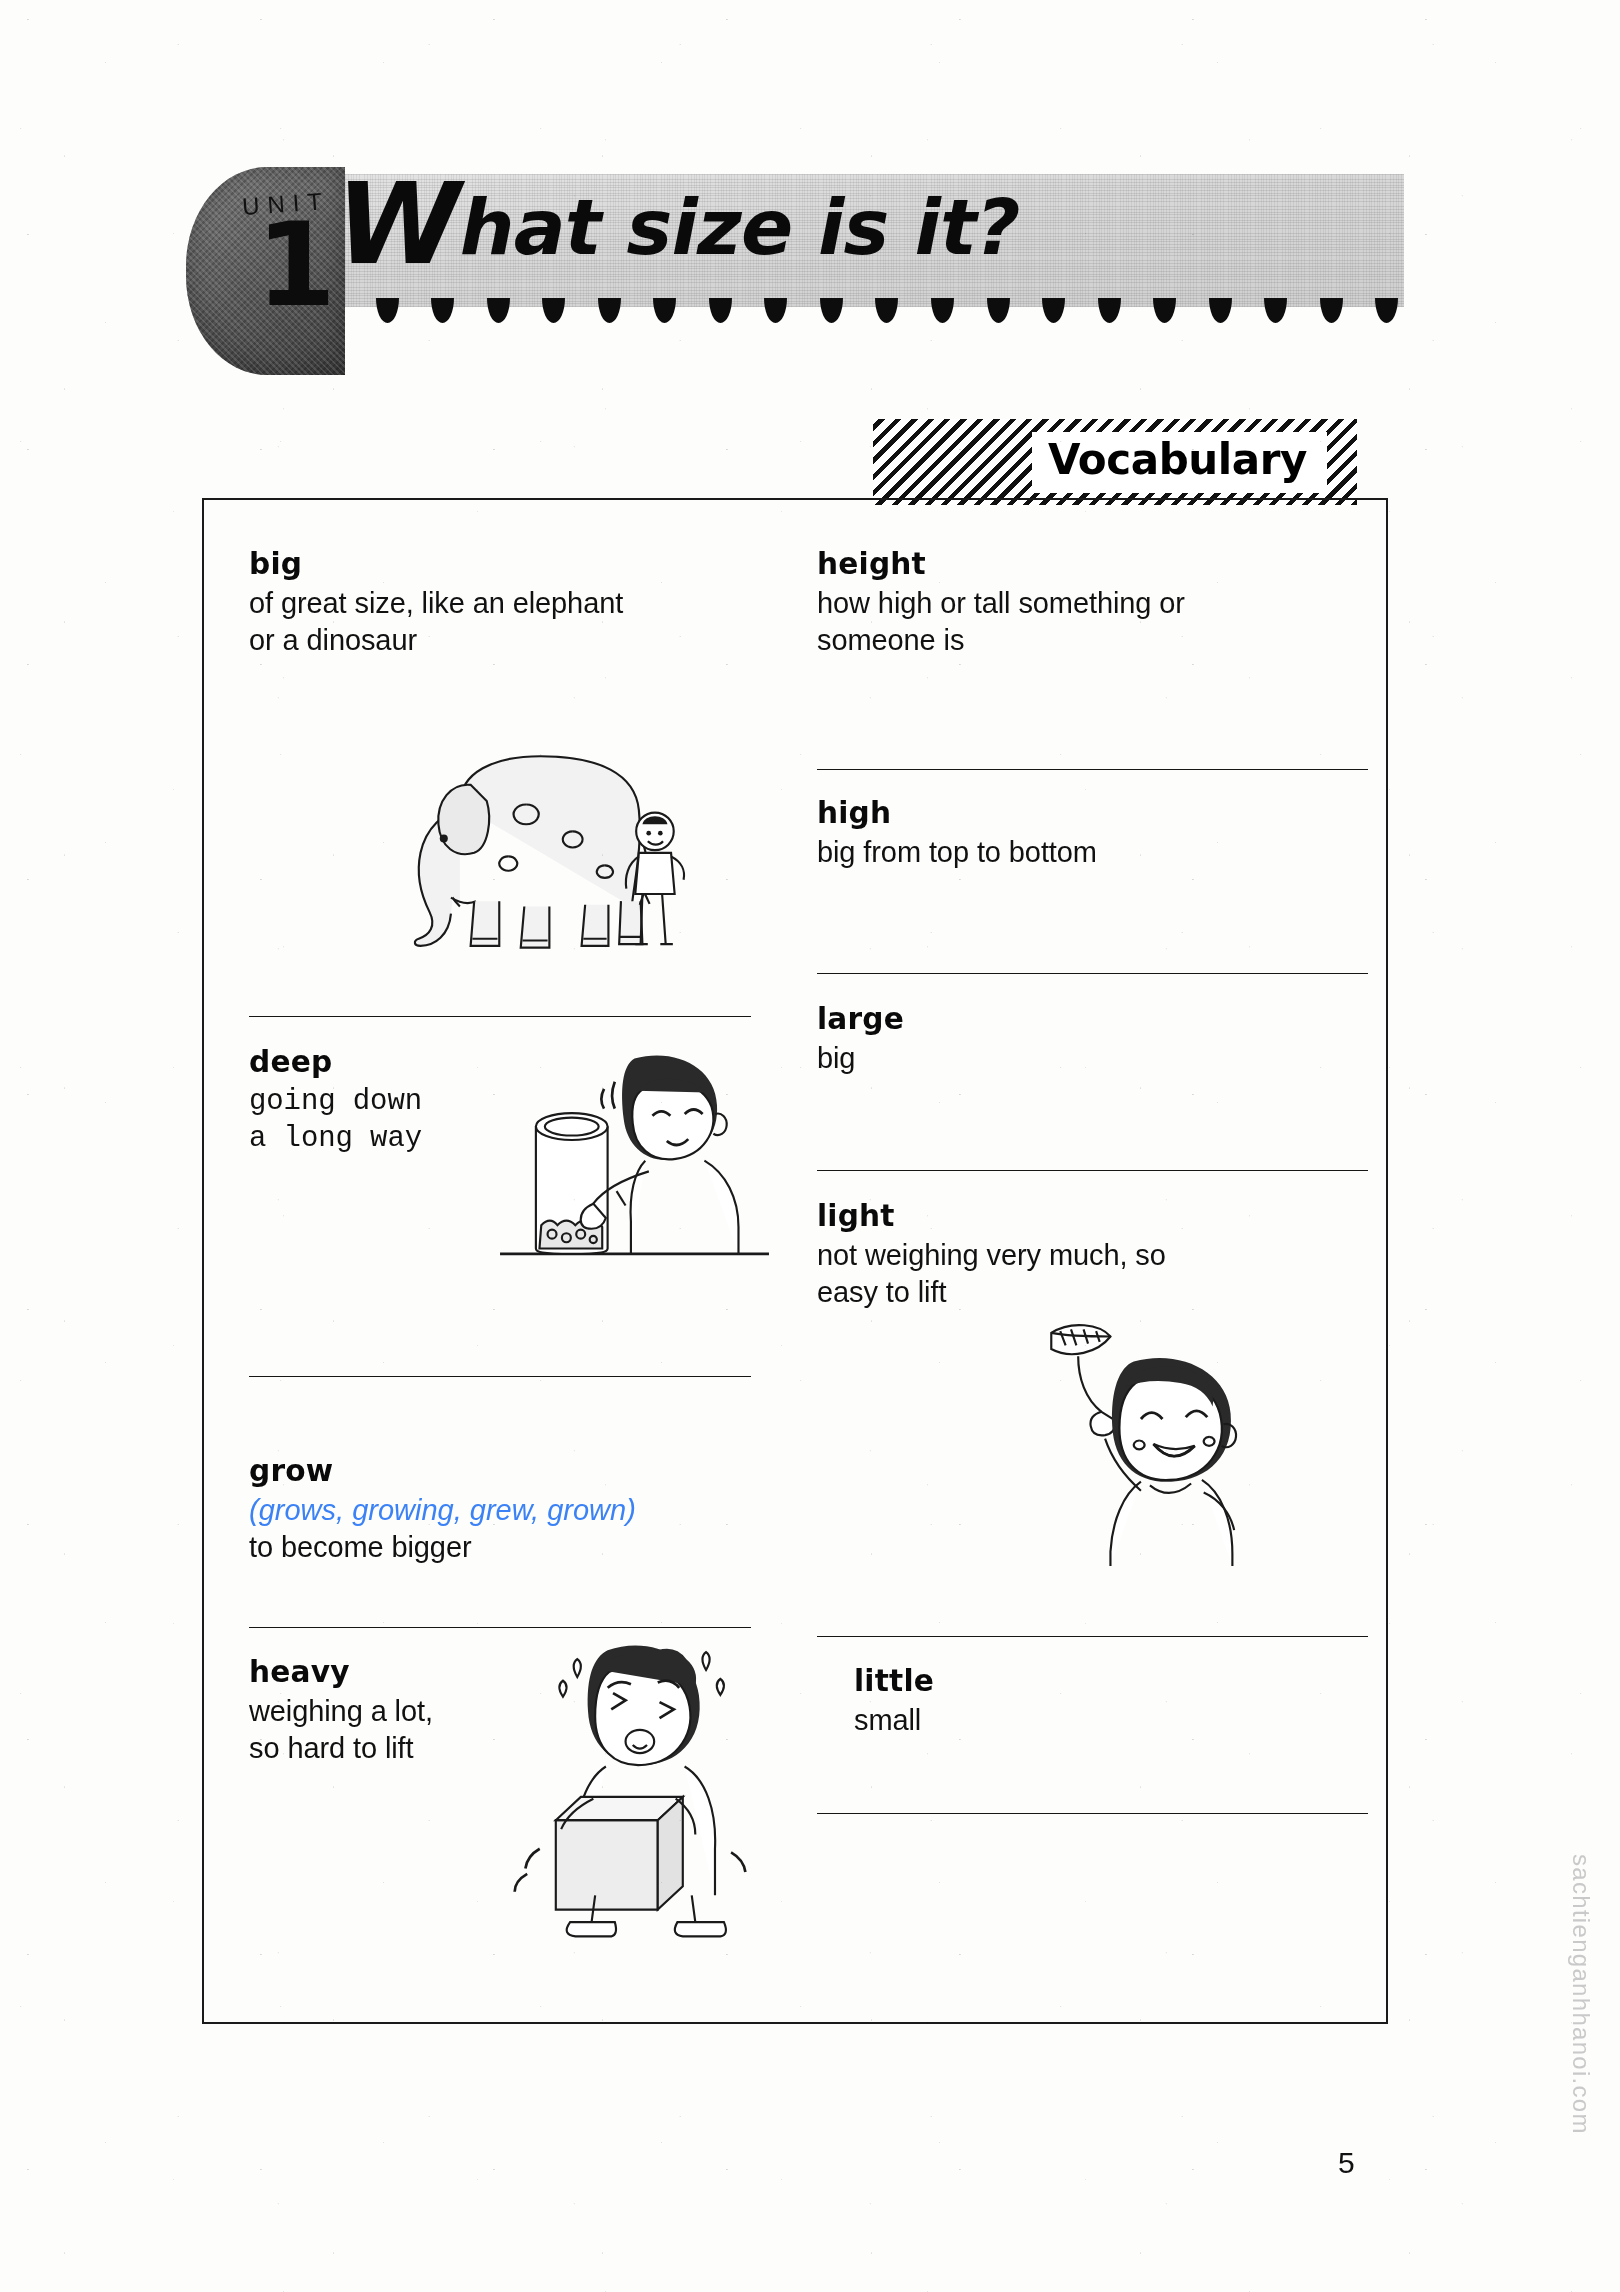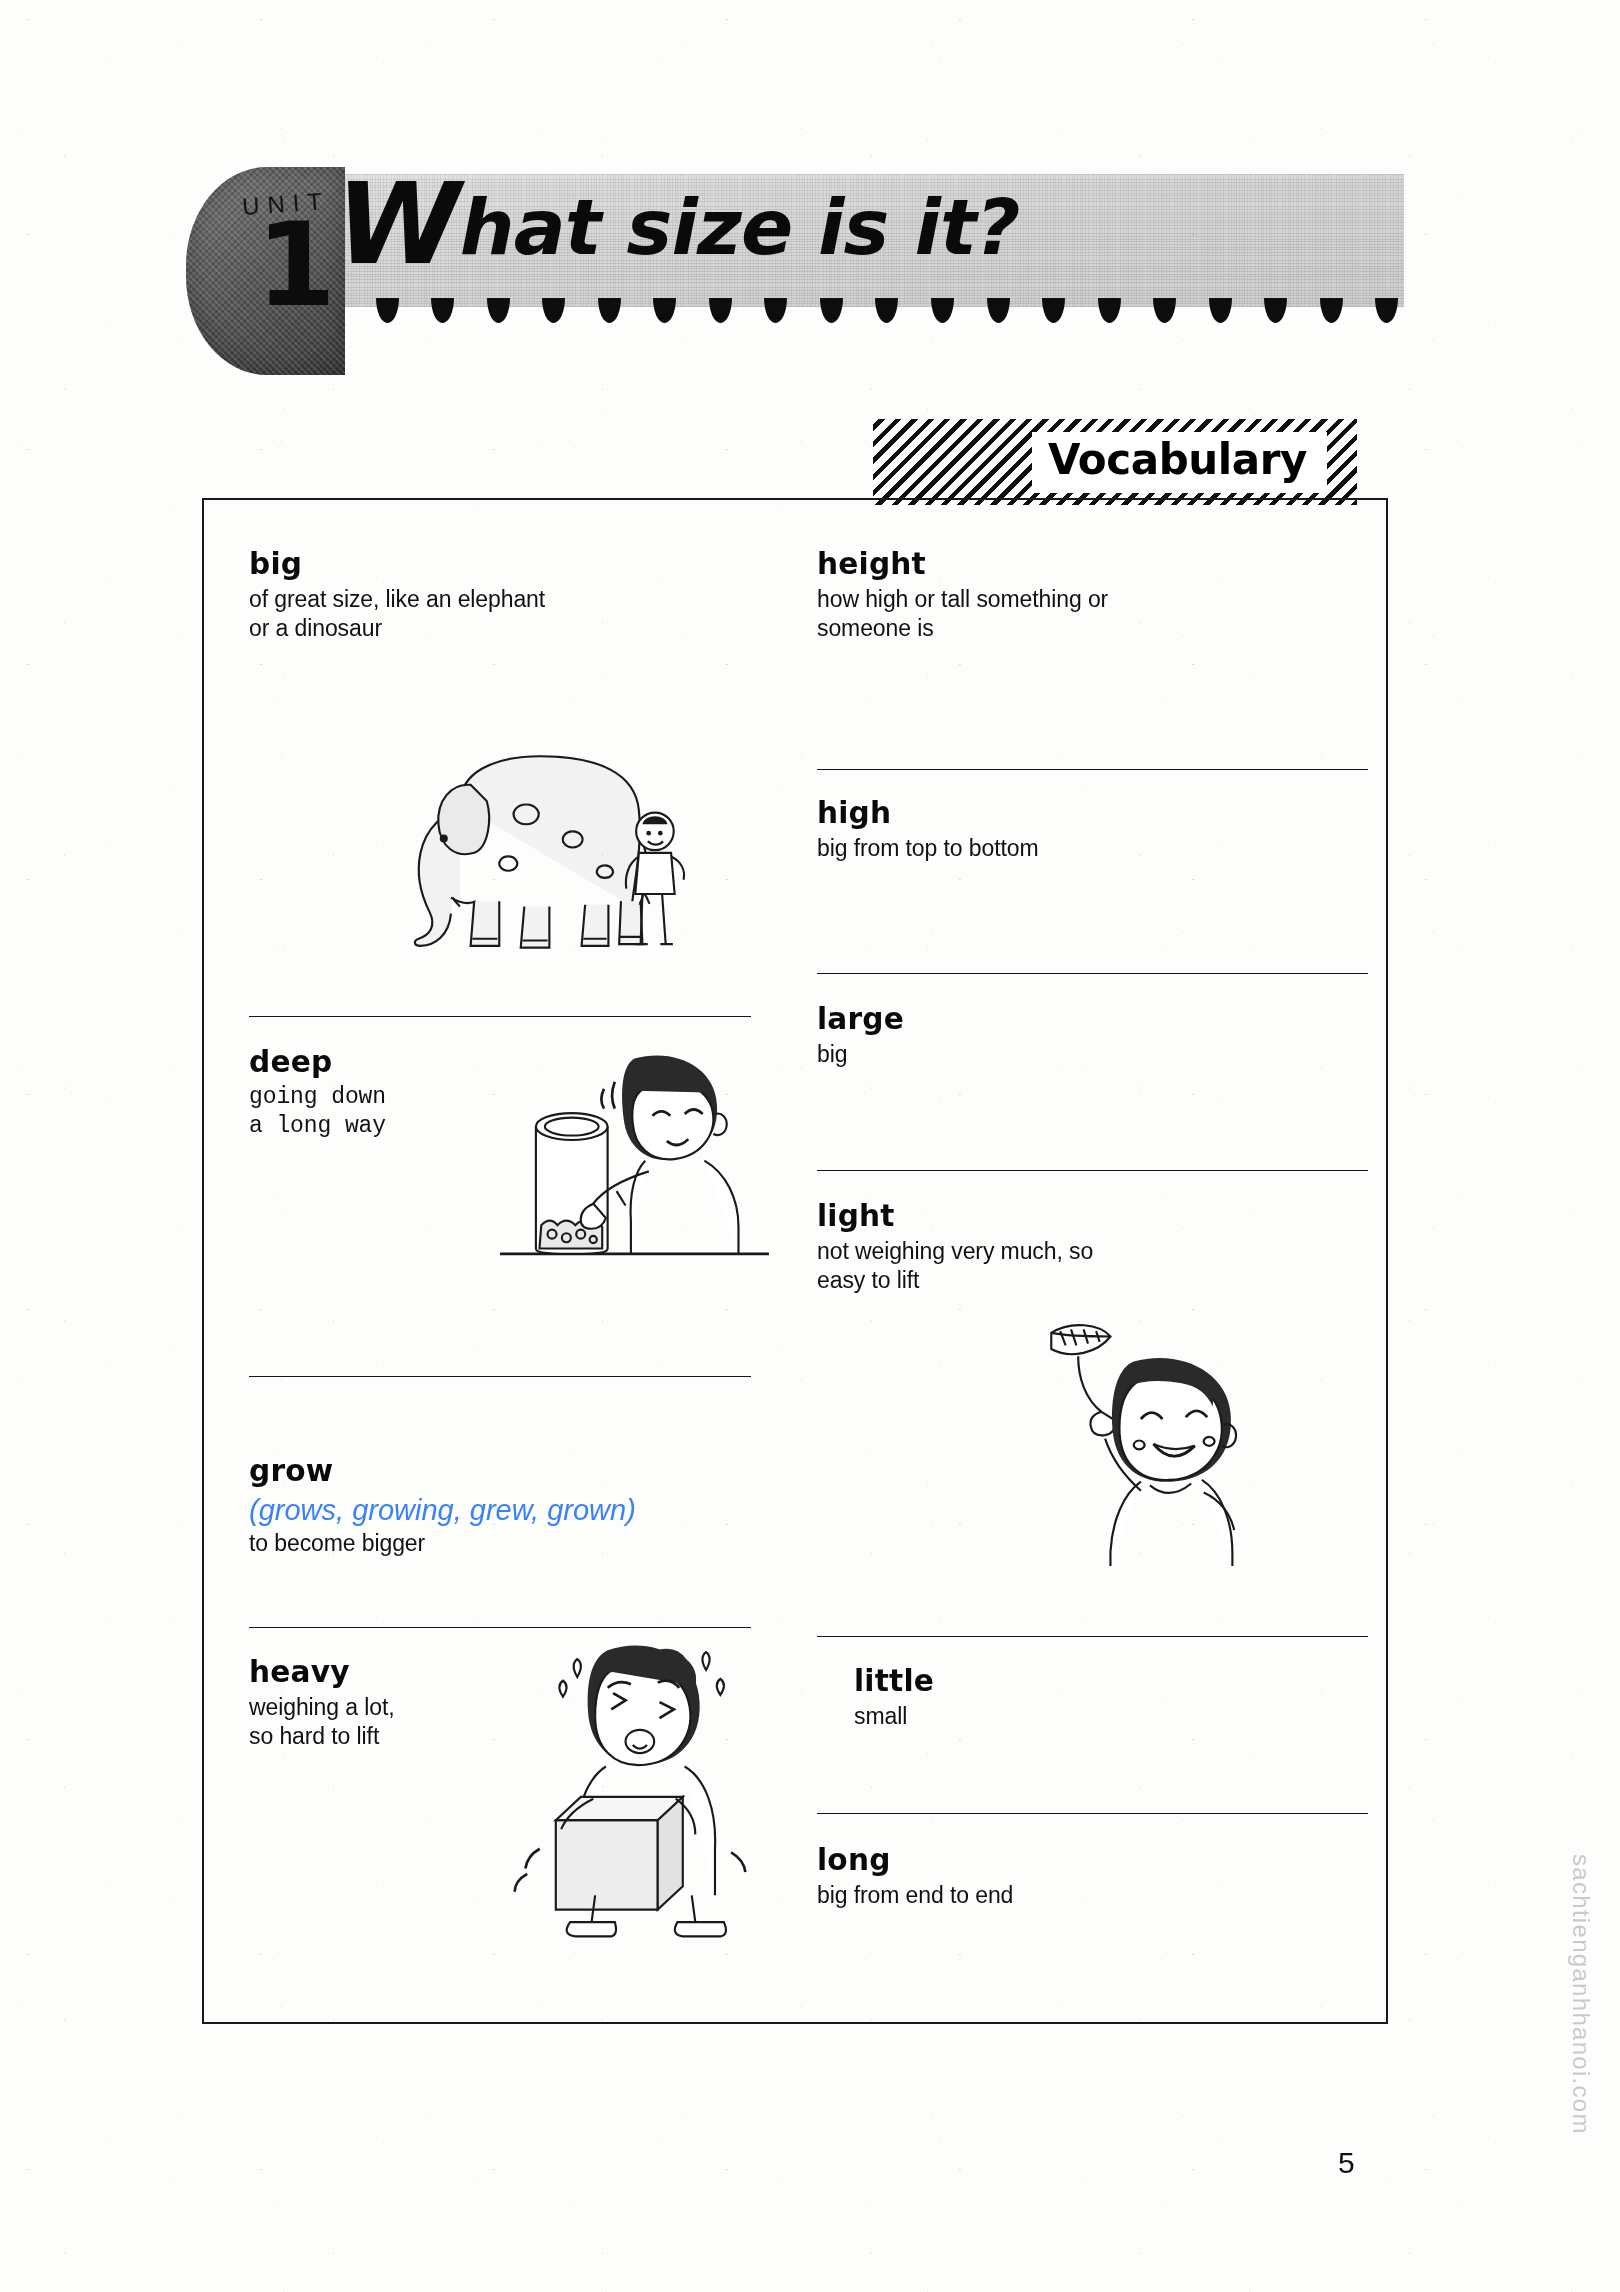--- a/index.html
+++ b/index.html
@@ -196,21 +196,21 @@
   .word {
     font-family: "DejaVu Sans", sans-serif;
     font-weight: 700;
     font-size: 29.6px;
     color: #0a0a0a;
     margin: 0 0 3.6px 0;
     letter-spacing: 0.2px;
   }
   .def {
     font-family: "Liberation Sans", sans-serif;
-    font-size: 23px;
+    font-size: 29px;
     line-height: 1.28;
     color: #111;
     margin: 0;
     letter-spacing: -0.1px;
   }
   .inflect {
     font-style: italic;
     font-size: 29px;
     line-height: 1.28;
     color: #3b82f6;
@@ -514,24 +514,20 @@
 
           <path d="M146 200 q22 18 46 -2"></path>
         </svg>
       </div>
 
       <div class="entry" style="left:40px; top:1164px; width:546px;margin-left:37px;">
         <div class="word">little</div>
         <div class="def" style="white-space:pre-line;">small</div>
       </div>
 
-      <div class="entry" style="left:40px; top:1343px; width:546px;">
-        <div class="word">long</div>
-        <div class="def" style="white-space:pre-line;">big from end to end</div>
-      </div>
     </div>
 
     <div class="divider" style="left:613px; top:269px; width:551px;"></div>
     <div class="divider" style="left:613px; top:473px; width:551px;"></div>
     <div class="divider" style="left:613px; top:670px; width:551px;"></div>
     <div class="divider" style="left:613px; top:1136px; width:551px;"></div>
     <div class="divider" style="left:613px; top:1313px; width:551px;"></div>
   </div>
 
   <div class="watermark">sachtienganhhanoi.com</div>

